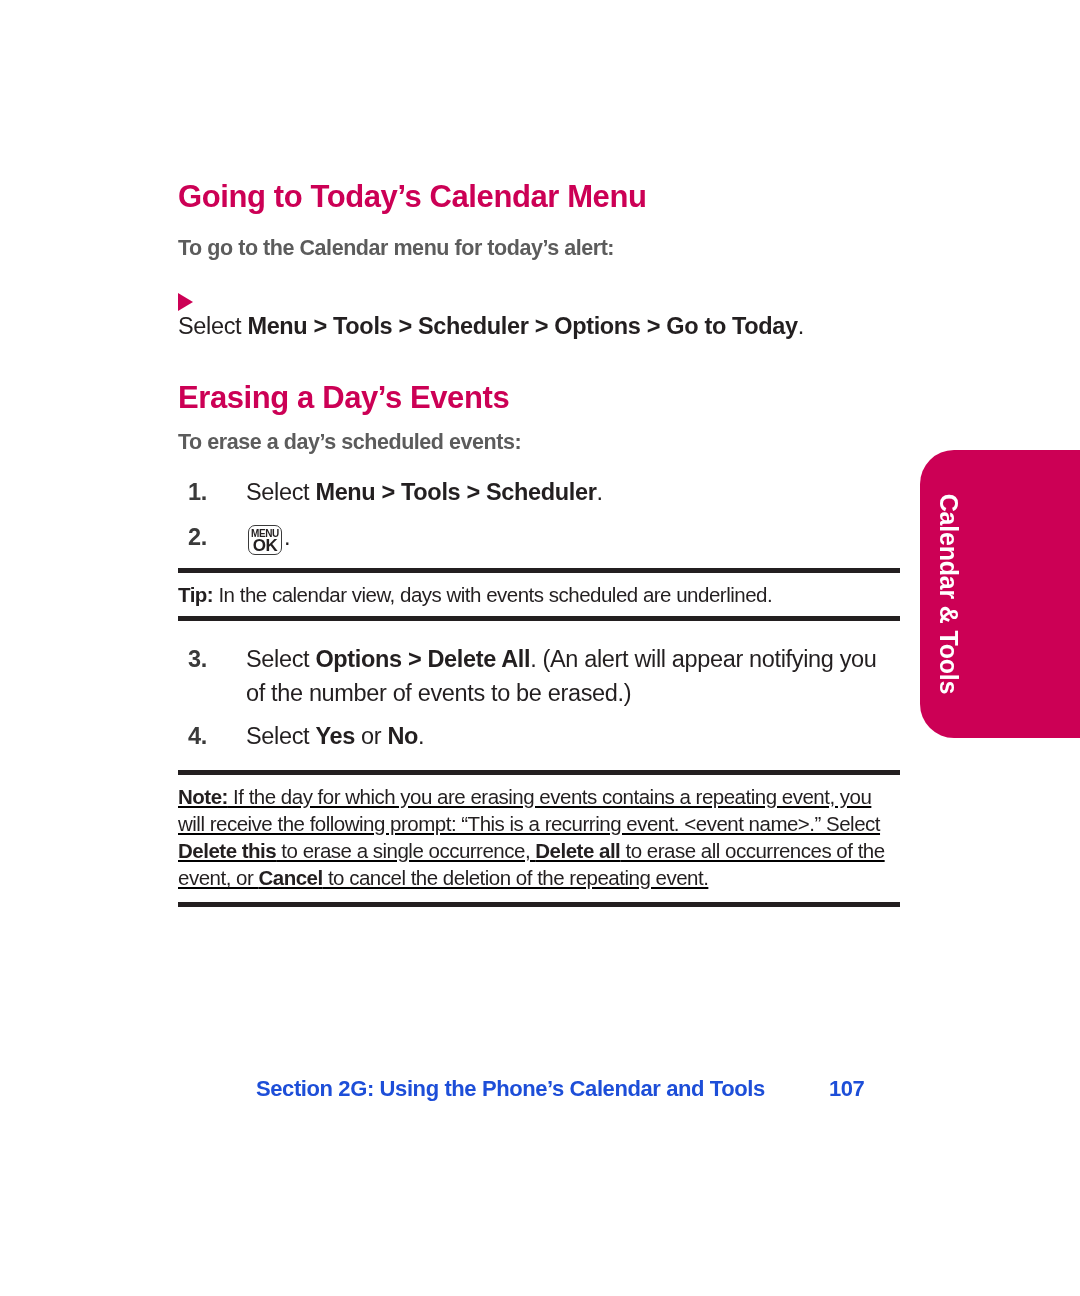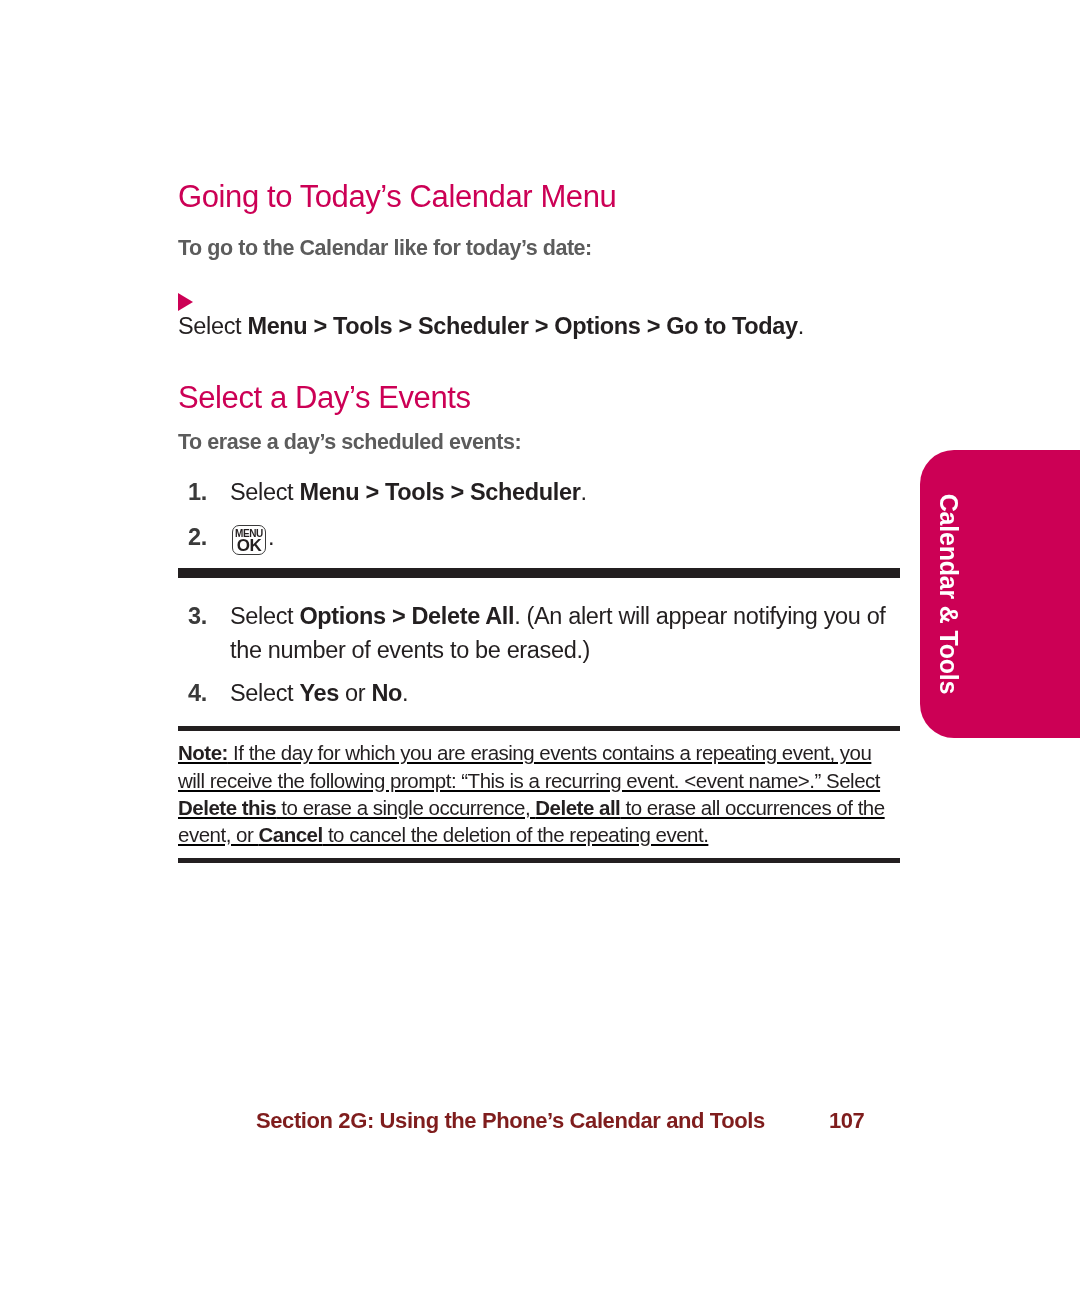--- a/index.html
+++ b/index.html
@@ -58,21 +58,21 @@
     position: absolute;
     left: 178px;
     top: 180px;
     width: 722px;
   }
 
   h1.section-title {
     margin: 0;
     color: #CC0055;
     font-size: 31px;
-    font-weight: normal;
+    font-weight: bold;
     letter-spacing: -0.4px;
     line-height: 1.1;
   }
 
   .subhead {
     margin: 0;
     color: #5C5C5C;
     font-size: 21.5px;
     font-weight: bold;
     letter-spacing: -0.45px;
@@ -113,21 +113,21 @@
   }
   .step-num {
     flex: 0 0 auto;
     width: 52px;
     font-weight: bold;
     color: #3A3A3A;
     text-align: left;
     padding-left: 10px;
     box-sizing: border-box;
   }
-  .step-text { flex: 1 1 auto; }
+  .step-text { flex: 1 1 auto; margin-left: 16px; }
 
   b, .b { font-weight: bold; }
 
   
   .keycap {
     display: inline-block;
     vertical-align: -5px;
     width: 34px;
     height: 30px;
     border: 1.6px solid #3A3A3A;
@@ -158,70 +158,71 @@
   .callout-text {
     color: #231F20;
     font-size: 20.5px;
     letter-spacing: -0.5px;
     line-height: 1.33;
   }
 
   .footer {
     position: absolute;
     left: 256px;
-    top: 1108px;
+    top: 1076px;
     width: 700px;
     display: flex;
     align-items: flex-end;
-    color: #7f1d1d;
+    color: #1d4ed8;
     font-size: 22px;
     font-weight: bold;
     letter-spacing: -0.4px;
   }
   .footer-title { flex: 0 0 auto; }
   .footer-page { margin-left: 64px; }
 </style>
 </head>
 <body>
 
 <div class="page">
 
   <div class="side-tab">
     <div class="side-tab-label">Calendar &amp; Tools</div>
   </div>
 
   <div class="content">
 
     <h1 class="section-title">Going to Today’s Calendar Menu</h1>
 
-    <p class="subhead" style="margin-top:22px;">To go to the Calendar like for today’s date:</p>
+    <p class="subhead" style="margin-top:22px;">To go to the Calendar menu for today’s alert:</p>
 
     <div class="bullet-row" style="margin-top:25px;flex-direction:column;">
       <span class="bullet-arrow">
           <span class="tri"></span>
         </span>
       <span class="bullet-text"><span>Select </span><b>Menu</b><b> &gt; </b><b>Tools</b><b> &gt; </b><b>Scheduler</b><b> &gt; </b><b>Options</b><b> &gt; </b><b>Go to Today</b><span>.</span></span>
     </div>
 
-    <h1 class="section-title" style="margin-top:38px;">Select a Day’s Events</h1>
+    <h1 class="section-title" style="margin-top:38px;">Erasing a Day’s Events</h1>
 
     <p class="subhead" style="margin-top:15px;">To erase a day’s scheduled events:</p>
 
     <div class="step-row" style="margin-top:20px;">
       <span class="step-num">1.</span>
       <span class="step-text"><span>Select </span><b>Menu</b><b> &gt; </b><b>Tools</b><b> &gt; </b><b>Scheduler</b><span>.</span></span>
     </div>
 
     <div class="step-row" style="margin-top:12px;">
       <span class="step-num">2.</span>
       <span class="step-text"><span class="keycap"><i class="l1">MENU</i><i class="l2">OK</i></span><span>.</span></span>
     </div>
 
     <div style="margin-top:14px;">
       <div class="rule"></div>
+      <div class="callout-text" style="padding:8px 0 8px 0;"><b>Tip:</b><span> In the calendar view, days with events scheduled are underlined.</span></div>
       <div class="rule"></div>
     </div>
 
     <div class="step-row" style="margin-top:22px;">
       <span class="step-num">3.</span>
       <span class="step-text"><span>Select </span><b>Options</b><b> &gt; </b><b>Delete All</b><span>. (An alert will appear notifying you of the number of events to be erased.)</span></span>
     </div>
 
     <div class="step-row" style="margin-top:10px;">
       <span class="step-num">4.</span>

